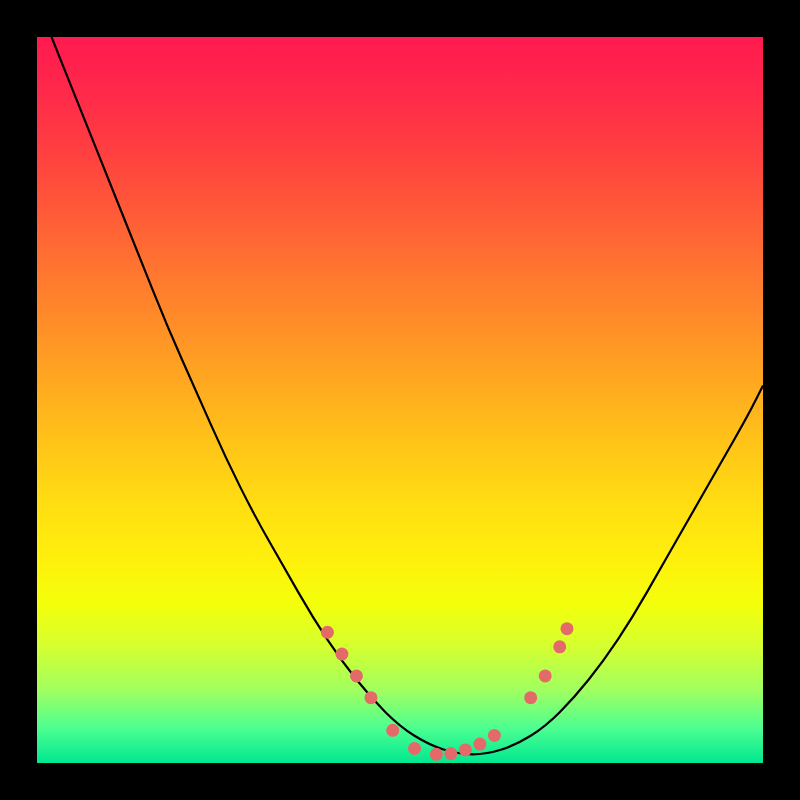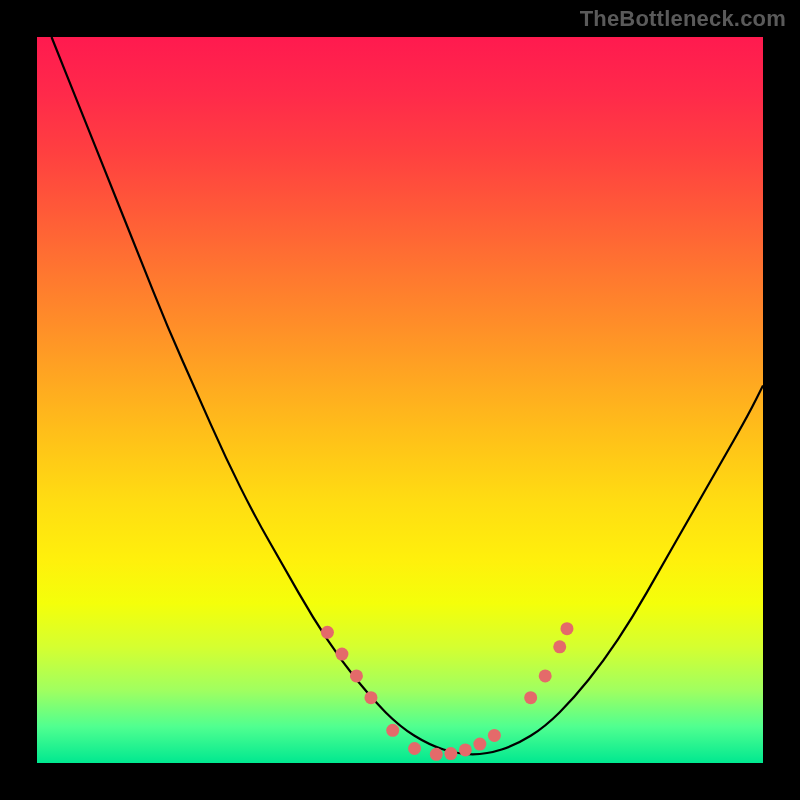--- a/index.html
+++ b/index.html
@@ -59,21 +59,20 @@
     width: 726px;
     height: 726px;
     overflow: visible;
   }
 </style>
 </head>
 <body>
 
 <div class="frame">
 
-  <div class="watermark">TheBottleneck.com</div>
 
   <div class="plot-area">
     <svg class="curve" viewBox="0 0 726 726" preserveAspectRatio="none">
       <g id="curve-group">
           <path d="M 14.52 0 Q 14.52 0 29.04 36.30000000000001 Q 43.559999999999995 72.60000000000002 58.08 108.89999999999998 Q 72.60000000000001 145.19999999999993 87.12 181.49999999999997 Q 101.64000000000001 217.8 116.16000000000001 254.10000000000002 Q 130.68 290.40000000000003 145.2 323.07000000000005 Q 159.72 355.74 174.24 388.40999999999997 Q 188.76000000000002 421.08 203.28 450.12 Q 217.79999999999998 479.15999999999997 232.32 504.57 Q 246.84000000000003 529.98 261.36 555.39 Q 275.88 580.8 290.4 602.5799999999999 Q 304.92 624.36 319.44000000000005 642.51 Q 333.96000000000004 660.66 348.48 675.1800000000001 Q 363 689.7 377.52 698.7750000000001 Q 392.04 707.85 406.56 712.569 Q 421.08 717.288 435.6 717.288 Q 450.12 717.288 464.64 712.569 Q 479.16 707.85 493.68 698.7750000000001 Q 508.2 689.7 522.72 675.1800000000001 Q 537.24 660.66 551.76 642.51 Q 566.28 624.36 580.8 602.5799999999999 Q 595.3199999999999 580.8 609.8399999999999 555.39 Q 624.36 529.98 638.88 504.57 Q 653.4 479.15999999999997 667.92 453.75 Q 682.4399999999999 428.34000000000003 696.96 402.93000000000006 Q 711.48 377.52000000000004 718.74 363 T 726 348.47999999999996" fill="none" stroke="#000000" stroke-width="2.2"></path>
         </g>
       <g id="dots-group">
           <circle cx="290.40000000000003" cy="595.3199999999999" r="6.5" fill="#e46a6a"></circle>
           <circle cx="304.92" cy="617.1" r="6.5" fill="#e46a6a"></circle>
           <circle cx="319.44" cy="638.88" r="6.5" fill="#e46a6a"></circle>

